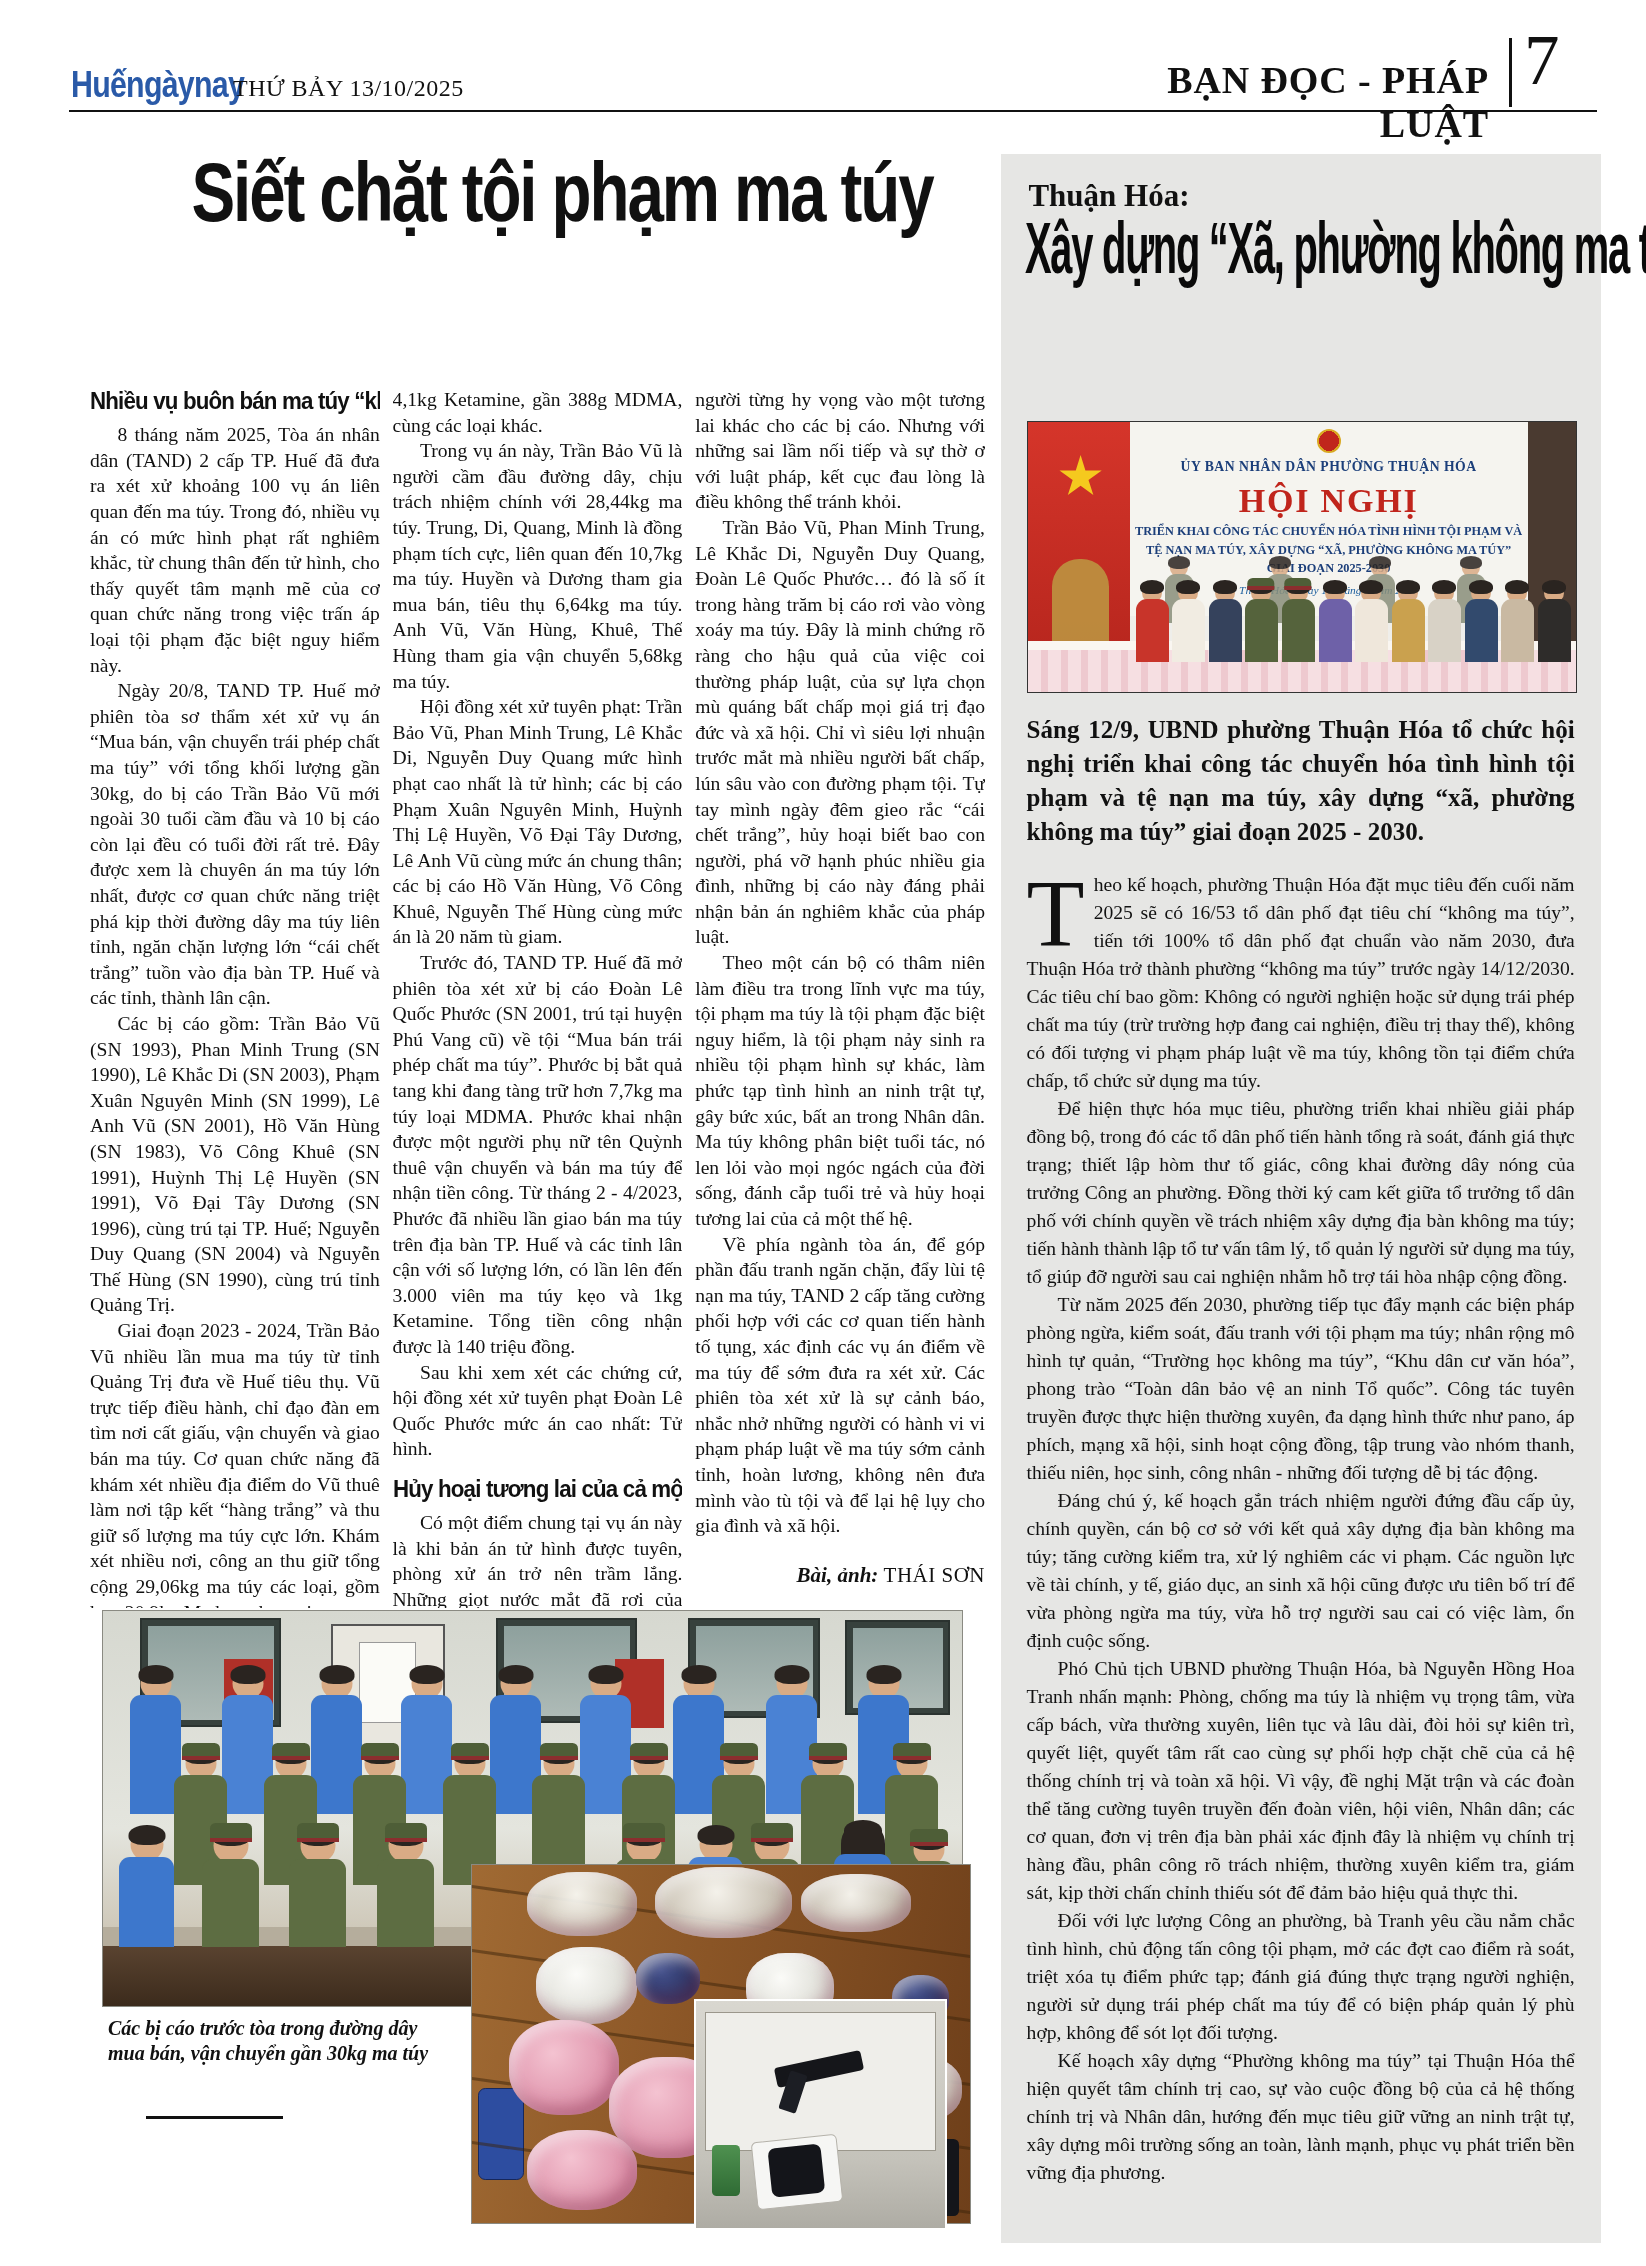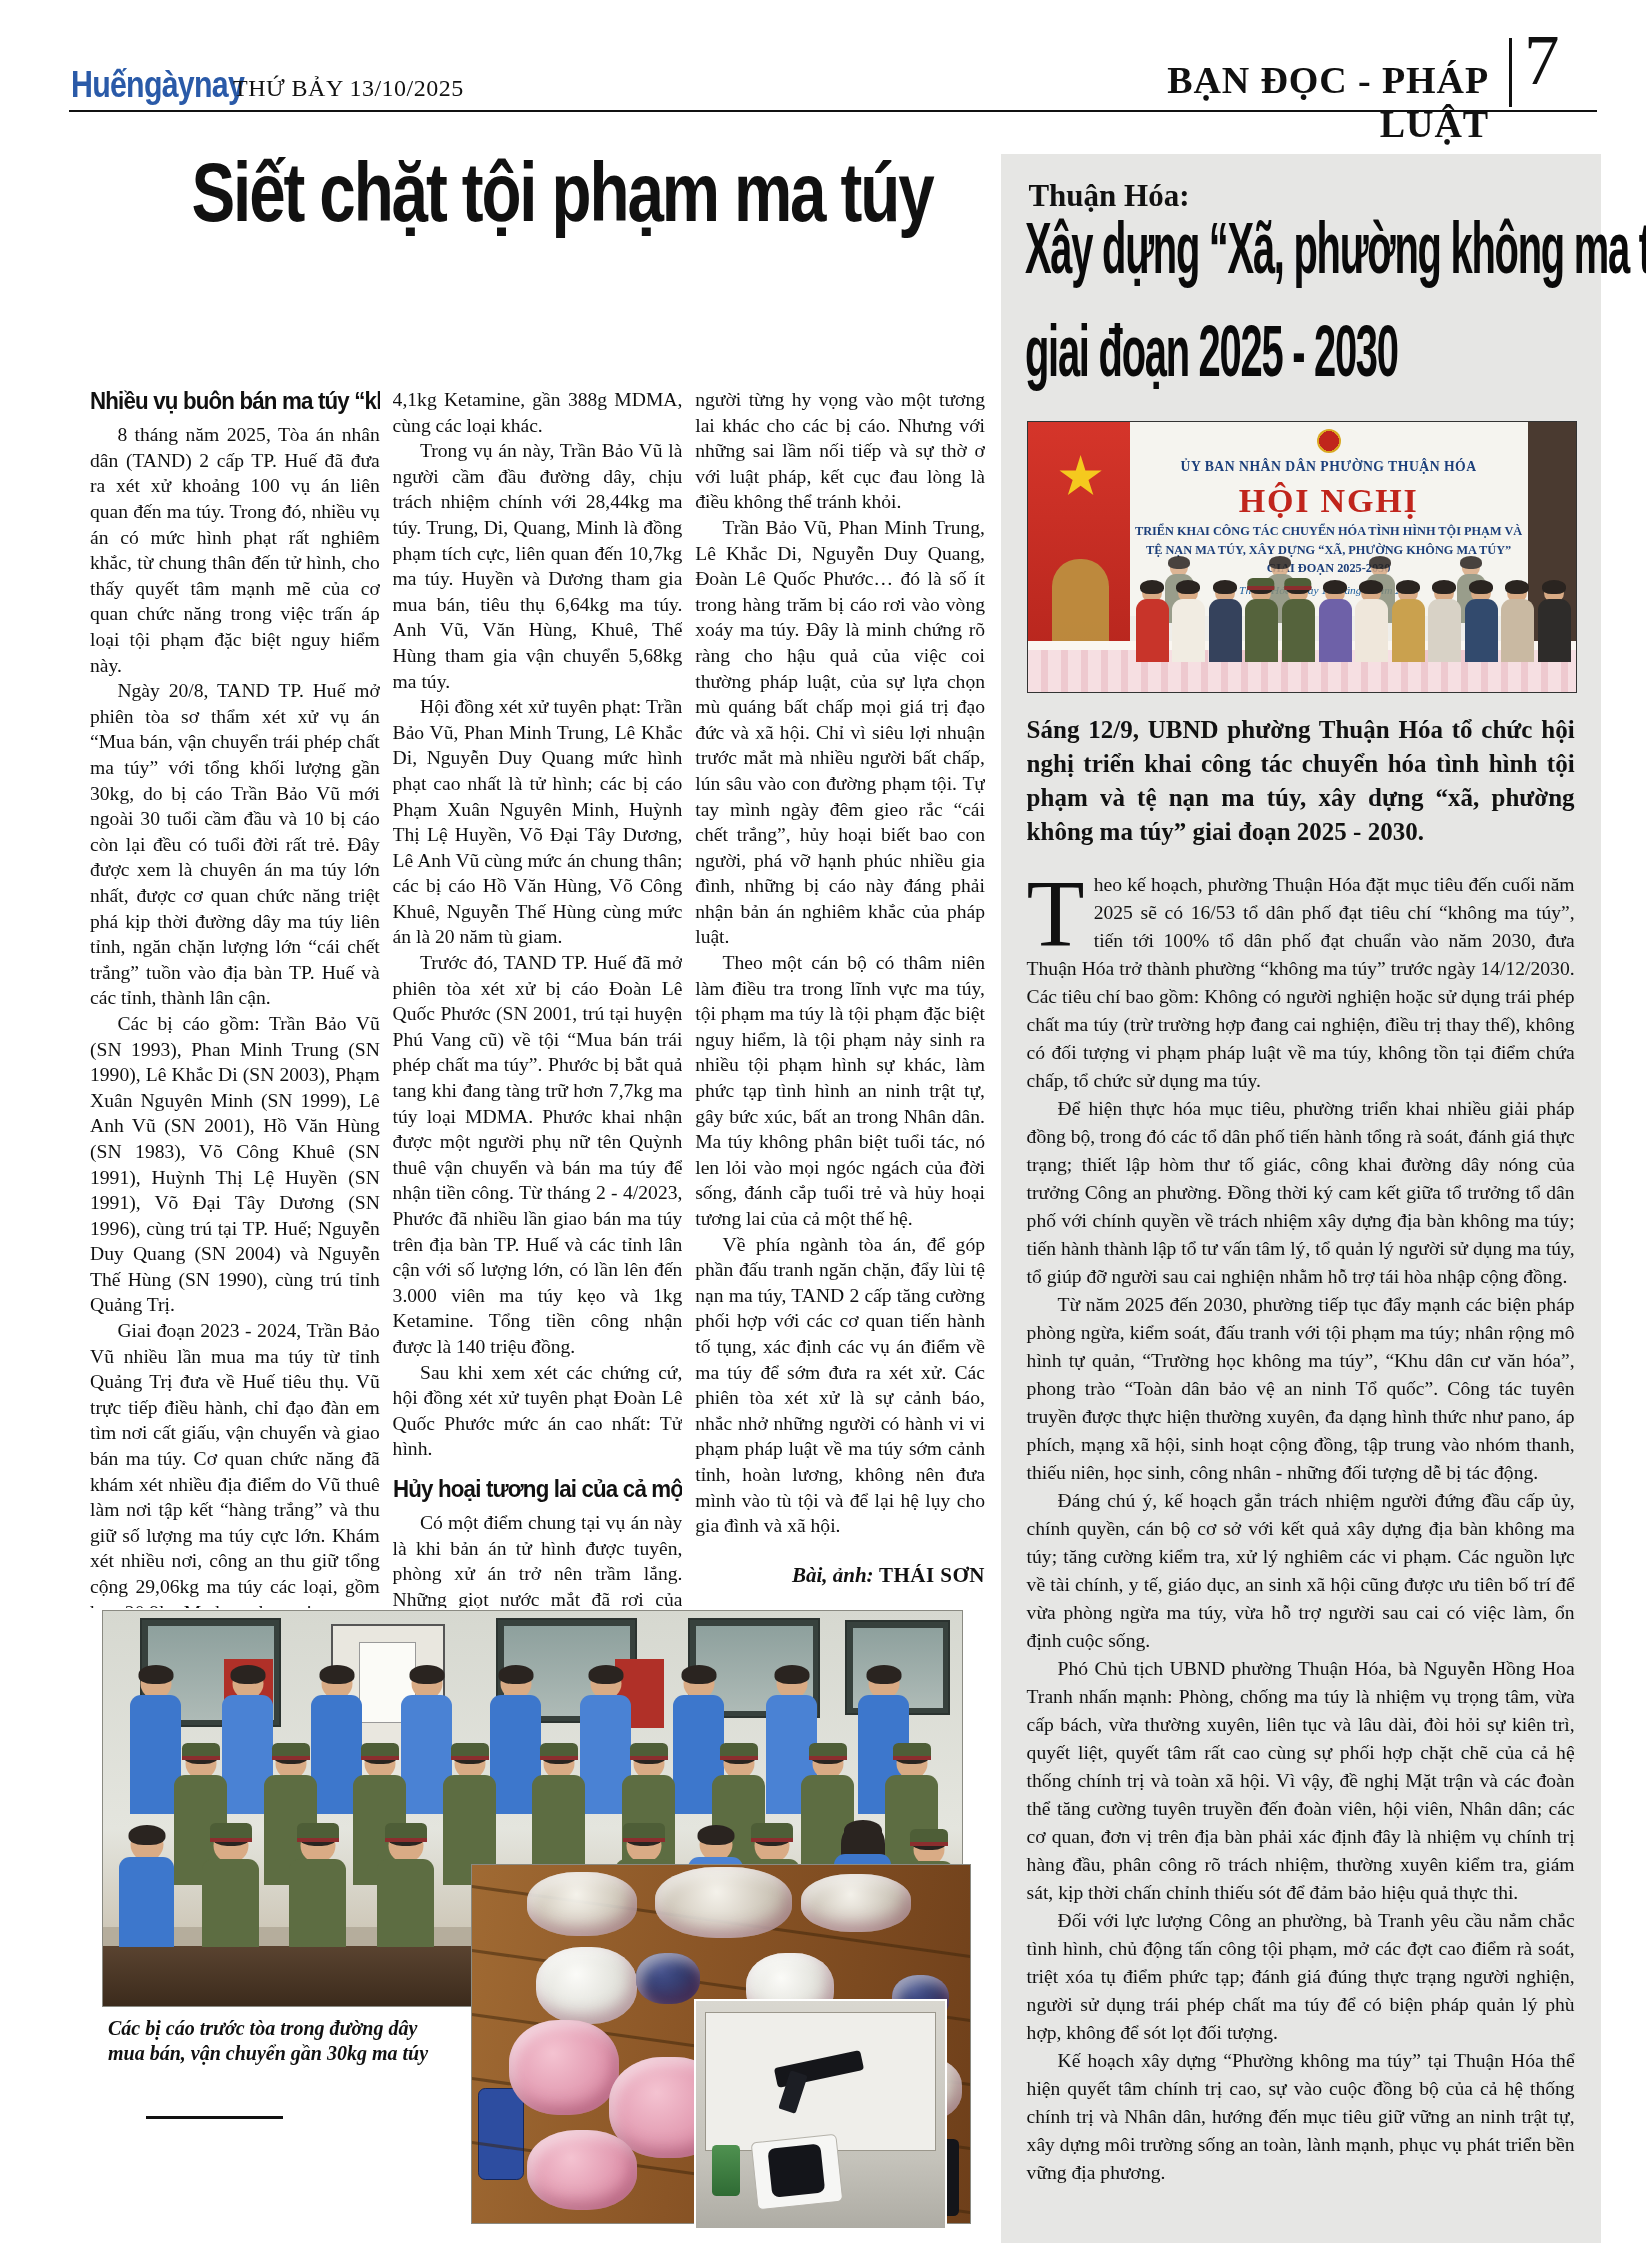--- a/index.html
+++ b/index.html
@@ -24,21 +24,21 @@
   .m-cols{position:absolute;left:90px;top:387px;width:895px;height:1221px;display:flex;gap:12.8px;overflow:hidden;}
   .col{flex:1 1 0;overflow:hidden;}
   .subhead{font-family:"Liberation Sans",sans-serif;font-weight:bold;font-size:24px;
     letter-spacing:-0.9px;transform:scaleX(.93);transform-origin:left center;white-space:nowrap;
     margin:0 0 7.3px 0;}
   .subhead.mid{margin:12.8px 0 7.3px 0;}
   .para{margin:0;font-size:19.6px;line-height:25.6px;text-align:justify;text-indent:27.4px;}
   .para.cont{text-indent:0;}
   .m-byline{margin-top:24px;text-align:right;font-size:21px;}
   .m-byline .lbl{font-weight:bold;font-style:italic;}
-  .m-byline .name{font-weight:bold;letter-spacing:0.5px;}
+  .m-byline .name{font-weight:normal;letter-spacing:0.5px;}
   
   .photo{position:absolute;overflow:hidden;border:0.9px solid #8a8a82;}
   .courtroom{left:102px;top:1610px;width:859px;height:395px;
     background:linear-gradient(180deg,#d6d8d0 0%,#e4e5de 55%,#cfc9ba 80%,#b7ae9c 100%);z-index:1;}
   .window{position:absolute;background:#37413d;border:2.7px solid #2b3330;}
   .pane{position:absolute;inset:5.5px;background:linear-gradient(180deg,#9db1ae,#c3d0cc);opacity:.85;}
   .door{position:absolute;left:228px;top:12.8px;width:110px;height:174px;background:#e9e7df;border:2.7px solid #555;}
   .notice{position:absolute;left:25.6px;top:16.4px;width:55px;height:79px;background:#fbfbf7;border:0.9px solid #999;}
   .plaque{position:absolute;width:49px;height:69px;background:#b03028;}
   .bench{position:absolute;left:0;bottom:0;width:100%;height:60px;background:linear-gradient(180deg,#5a4330,#3c2b1c);}
@@ -390,21 +390,20 @@
         <div class="iphone"></div>
       </div>
     <div class="can"></div>
   </div>
   <div class="cap2-rule"></div>
 
   <div class="panel">
     <div class="p-kicker">Thuận Hóa:</div>
     <div class="p-headline">
       <div><span class="hl">Xây dựng “Xã, phường không ma túy”</span></div>
-      <div class="l2"><span class="hl">giai đoạn 2025 - 2030</span></div>
     </div>
     <div class="p-flow">
       <div class="confphoto" id="confphoto">
         <div class="conf-darkcorner"></div>
         <div class="conf-red">
           <div class="conf-star"></div>
           <div class="conf-statue"></div>
         </div>
         <div class="conf-screen">
           <div class="conf-emblem"></div>

